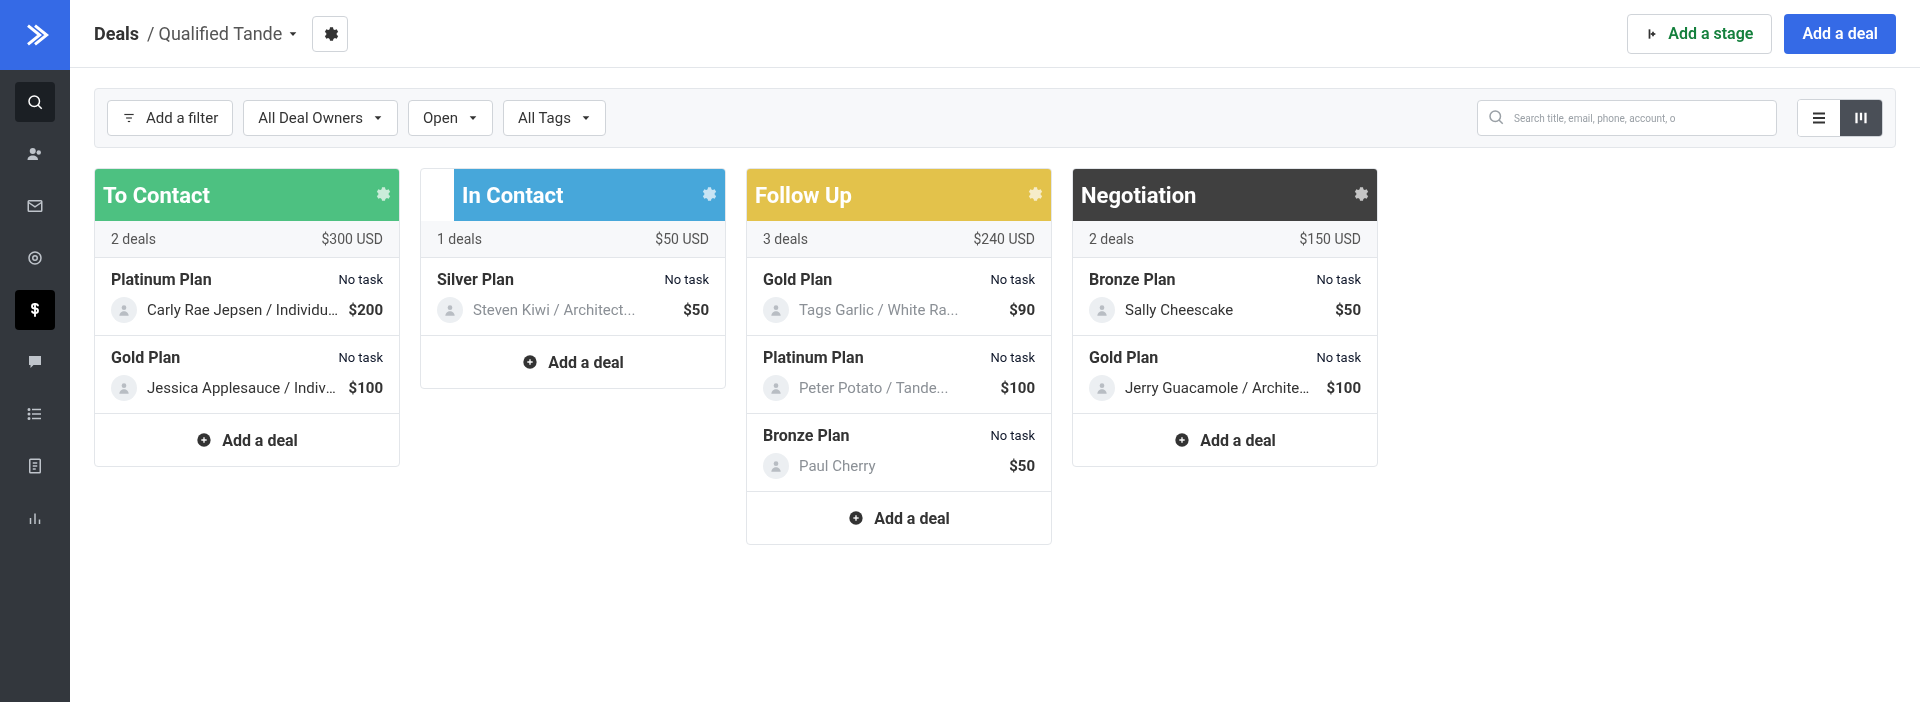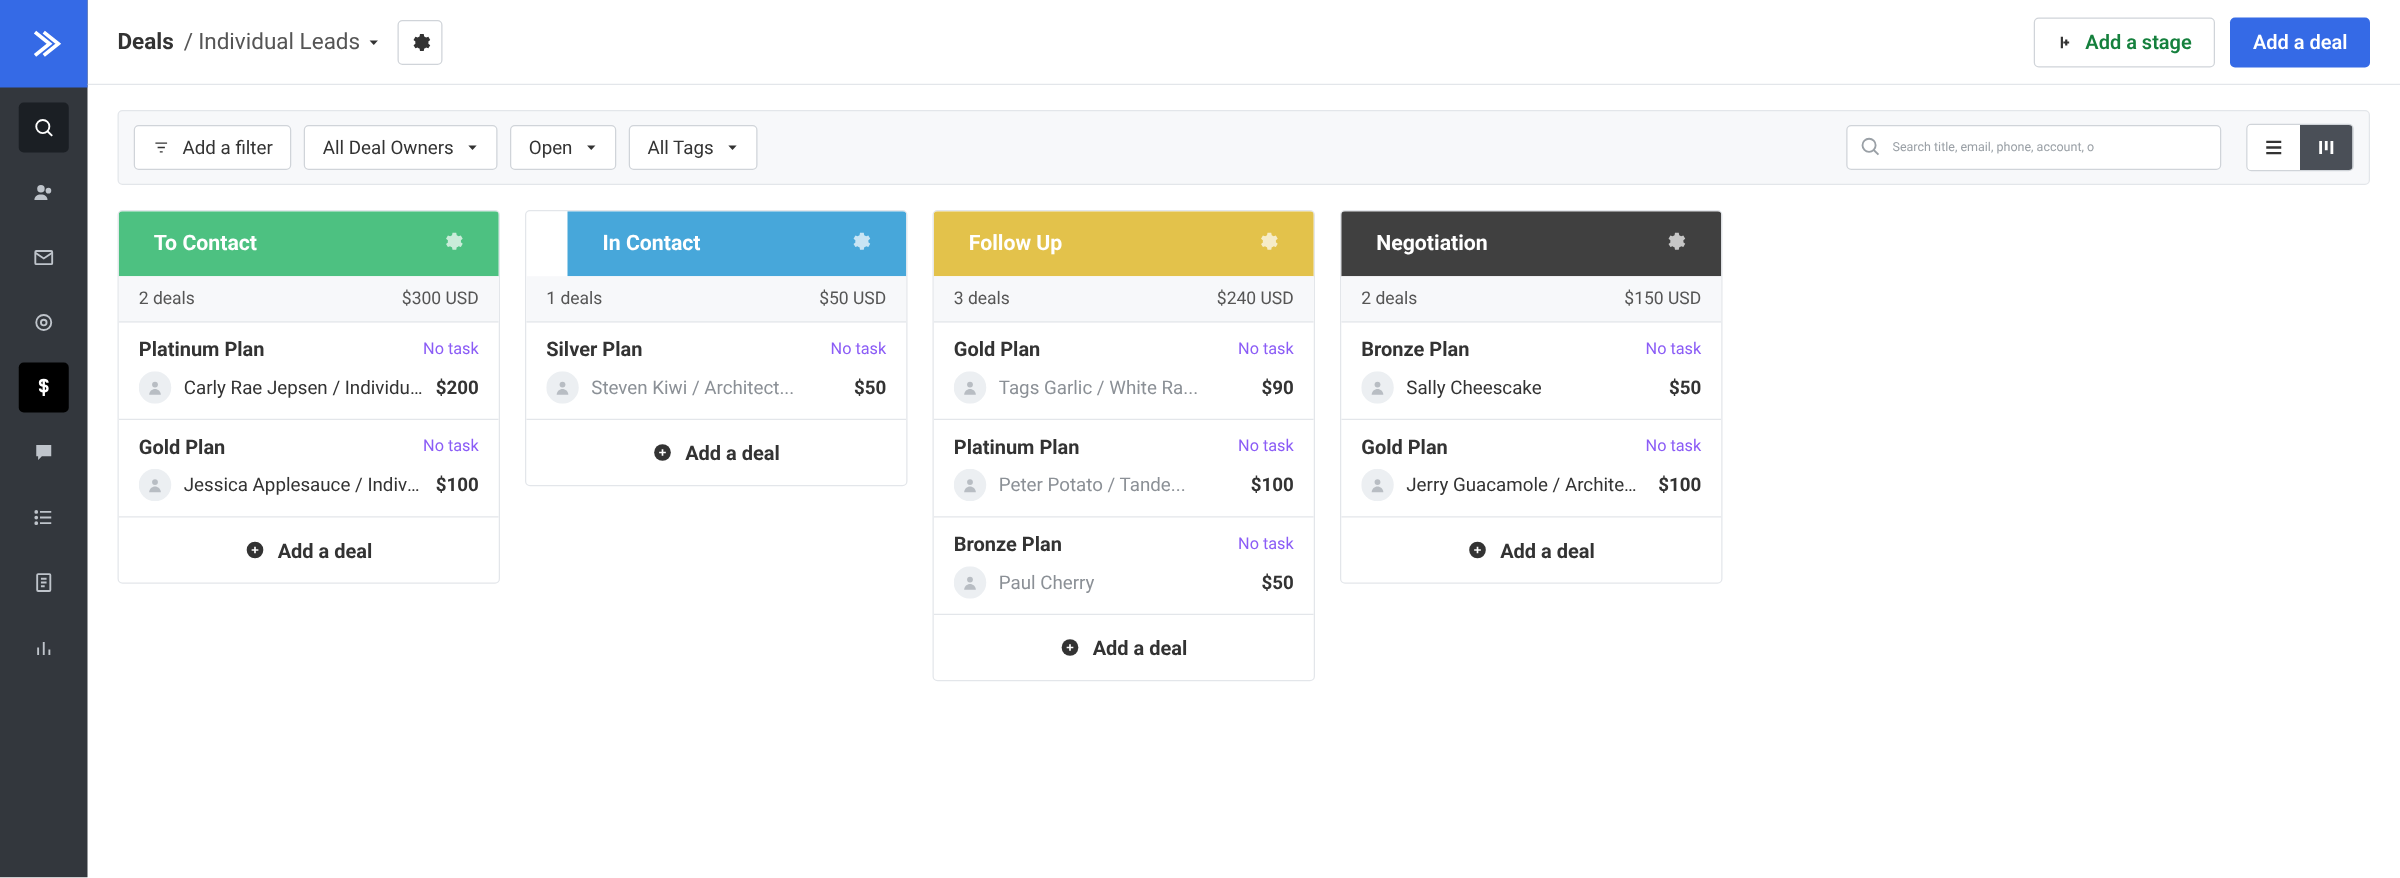--- a/index.html
+++ b/index.html
@@ -36,27 +36,27 @@
   .search-input { background: #fff; border: 1px solid #d0d4d9; border-radius: 4px; height: 36px; width: 300px; padding: 0 12px 0 36px; font-size: 10px; color: #ef4444; }
   .search-input::placeholder { color: #9aa0a6; }
   .search-icon-abs { position: absolute; left: 10px; top: 8px; color: #9aa0a6; }
   .view-toggle { display: flex; border: 1px solid #d0d4d9; border-radius: 4px; overflow: hidden; margin-left: 10px; }
   .view-btn { width: 42px; height: 36px; display: flex; align-items: center; justify-content: center; background: #fff; cursor: pointer; }
   .view-btn.active { background: #4a4f57; color: #fff; }
   
   
   .board { padding: 20px 24px; display: flex; gap: 20px; overflow-x: auto; align-items: flex-start; }
   .stage { width: 306px; flex-shrink: 0; border: 1px solid #e3e6ea; border-radius: 4px; background: #fff; overflow: hidden; }
-  .stage-header { height: 52px; display: flex; align-items: center; justify-content: space-between; padding: 0 28px; color: #fff; font-weight: 700; font-size: 17px; }
+  .stage-header { height: 52px; display: flex; align-items: center; justify-content: space-between; padding: 0 8px; color: #fff; font-weight: 700; font-size: 22px; }
   .stage-header .gear { opacity: 0.7; cursor: pointer; }
   .stage-summary { display: flex; justify-content: space-between; padding: 10px 16px; font-size: 14px; color: #555; background: #f7f8fa; border-bottom: 1px solid #e3e6ea; }
   .card { padding: 12px 16px; border-bottom: 1px solid #e3e6ea; cursor: pointer; }
   .card-row1 { display: flex; justify-content: space-between; align-items: center; margin-bottom: 8px; }
   .card-title { font-weight: 700; font-size: 16px; }
-  .card-task { font-size: 13px; color: #8b5cf6; }
+  .card-task { font-size: 13px; color: #0f172a; }
   .card-row2 { display: flex; align-items: center; justify-content: space-between; gap: 10px; }
   .card-left { display: flex; align-items: center; gap: 10px; overflow: hidden; }
   .avatar { width: 26px; height: 26px; background: #eceff2; border-radius: 50%; display: flex; align-items: center; justify-content: center; flex-shrink: 0; }
   .card-contact { color: #8b9096; font-size: 15px; white-space: nowrap; overflow: hidden; text-overflow: ellipsis; }
   .card-contact.dark { color: #333; }
   .card-amount { font-weight: 700; font-size: 15px; color: #333; flex-shrink: 0; }
   .add-deal-row { height: 52px; display: flex; align-items: center; justify-content: center; gap: 10px; font-weight: 700; font-size: 16px; cursor: pointer; }
   
   
   .c-green { background: #4dc181; }
@@ -137,21 +137,21 @@
   </div>
 </div>
 
 <div class="main">
 
   <div class="header">
     <div class="breadcrumb">
       <span class="root">Deals</span>
       <span class="sep">/</span>
       <span class="current">
-        <span>Individual Leads</span>
+        <span>Qualified Tande</span>
         <svg width="10" height="10" viewBox="0 0 24 24" fill="#333">
             <polygon points="4 8 20 8 12 17"></polygon>
           </svg>
       </span>
     </div>
     <div class="header-gear">
       <svg width="18" height="18" viewBox="0 0 24 24" fill="#333">
           <path d="M12 8a4 4 0 1 0 0 8 4 4 0 0 0 0-8zm9 4a7.9 7.9 0 0 0-.1-1.2l2-1.6-2-3.4-2.4.9a8 8 0 0 0-2-1.2L16 3h-4l-.5 2.5a8 8 0 0 0-2 1.2l-2.4-.9-2 3.4 2 1.6A8 8 0 0 0 7 12c0 .4 0 .8.1 1.2l-2 1.6 2 3.4 2.4-.9a8 8 0 0 0 2 1.2L12 21h4l.5-2.5a8 8 0 0 0 2-1.2l2.4.9 2-3.4-2-1.6c.1-.4.1-.8.1-1.2z"></path>
         </svg>
     </div>

